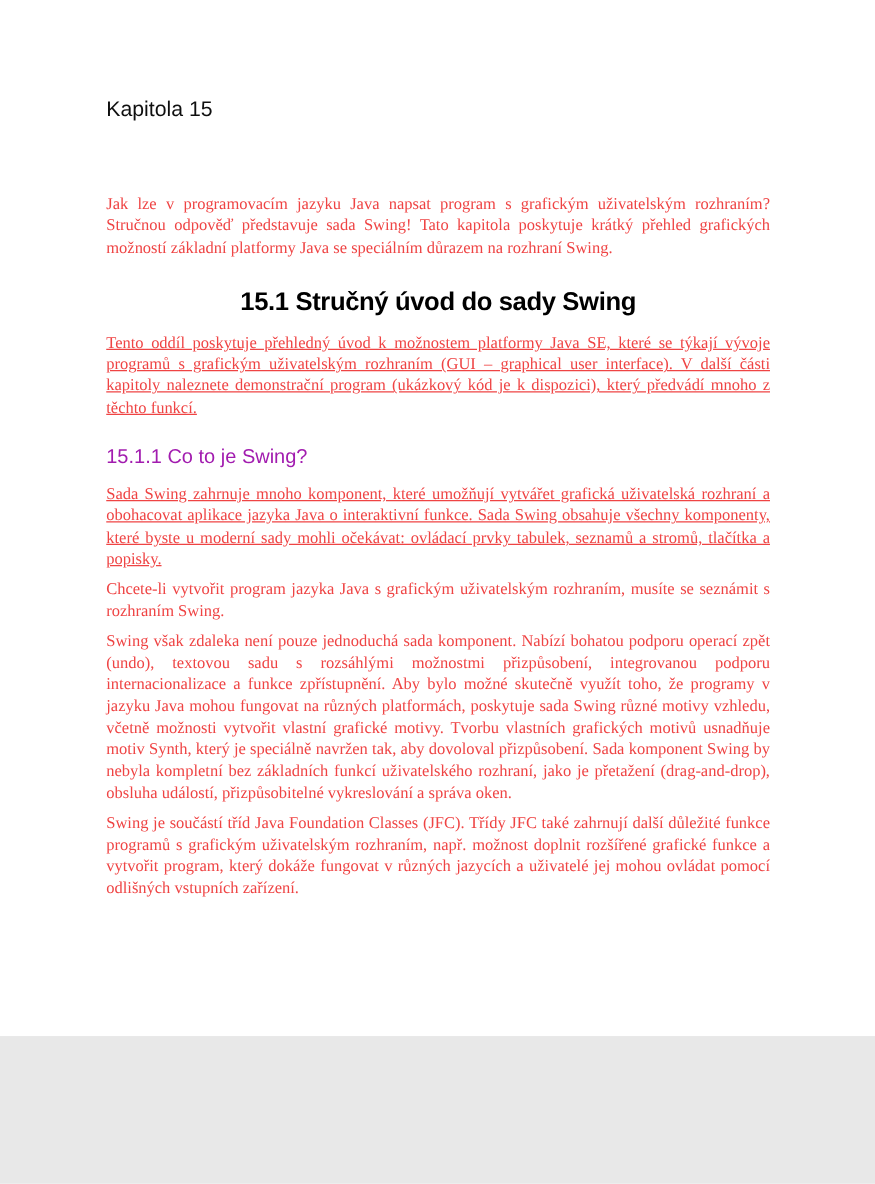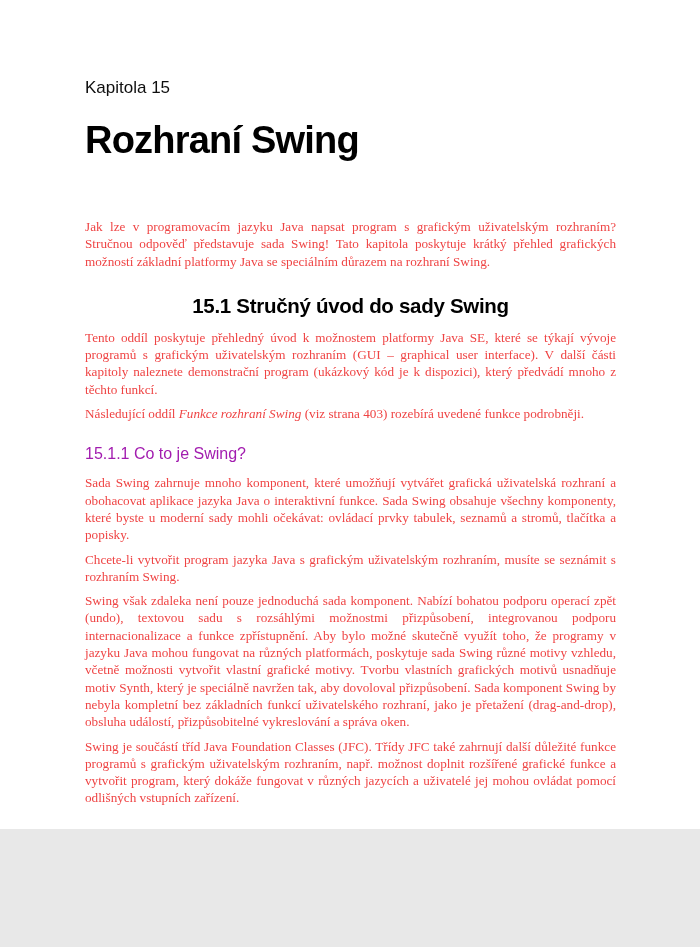--- a/index.html
+++ b/index.html
@@ -56,21 +56,21 @@
   }
 
   h3.subsection {
     font-family: "Liberation Sans", sans-serif;
     font-size: 16px;
     font-weight: 400;
     margin-top: 23px;
     color: #a21caf;
   }
 
-  h2.section + p.body, h3.subsection + p.body { margin-top: 11px; }
+  h2.section + p.body, h3.subsection + p.body { margin-top: 11px; text-decoration: underline; }
 
   em.italic { font-style: italic; }
 
   sup.fn-ref {
     font-size: 9px;
     line-height: 0;
     vertical-align: super;
   }
 
   .footnote {
@@ -104,35 +104,31 @@
     letter-spacing: 0.2px;
   }
 </style>
 </head>
 <body>
 
 <div class="page">
 
   <div class="chapter-label">Kapitola 15</div>
 
-  <h1 class="chapter-title">Rozhraní Swing</h1>
 
   <div class="intro-block">
     <p class="body first">
       <span>Jak lze v programovacím jazyku Java napsat program s grafickým uživatelským rozhraním? Stručnou odpověď představuje sada Swing! Tato kapitola poskytuje krátký přehled grafických možností základní platformy Java se speciálním důrazem na rozhraní Swing.</span>
     </p>
   </div>
 
   <h2 class="section">15.1 Stručný úvod do sady Swing</h2>
 
   <p class="body">
     <span>Tento oddíl poskytuje přehledný úvod k možnostem platformy Java SE, které se týkají vývoje programů s grafickým uživatelským rozhraním (GUI – graphical user interface). V další části kapitoly naleznete demonstrační program (ukázkový kód je k dispozici), který předvádí mnoho z těchto funkcí.</span>
-  </p>
-  <p class="body">
-    <span>Následující oddíl </span><em class="italic">Funkce rozhraní Swing</em><span> (viz strana 403) rozebírá uvedené funkce podrobněji.</span>
   </p>
 
   <h3 class="subsection">15.1.1 Co to je Swing?</h3>
 
   <p class="body">
     <span>Sada Swing zahrnuje mnoho komponent, které umožňují vytvářet grafická uživatelská rozhraní a obohacovat aplikace jazyka Java o interaktivní funkce. Sada Swing obsahuje všechny komponenty, které byste u moderní sady mohli očekávat: ovládací prvky tabulek, seznamů a stromů, tlačítka a popisky.</span>
   </p>
   <p class="body">
     <span>Chcete-li vytvořit program jazyka Java s grafickým uživatelským rozhraním, musíte se seznámit s rozhraním Swing.</span>
   </p>

